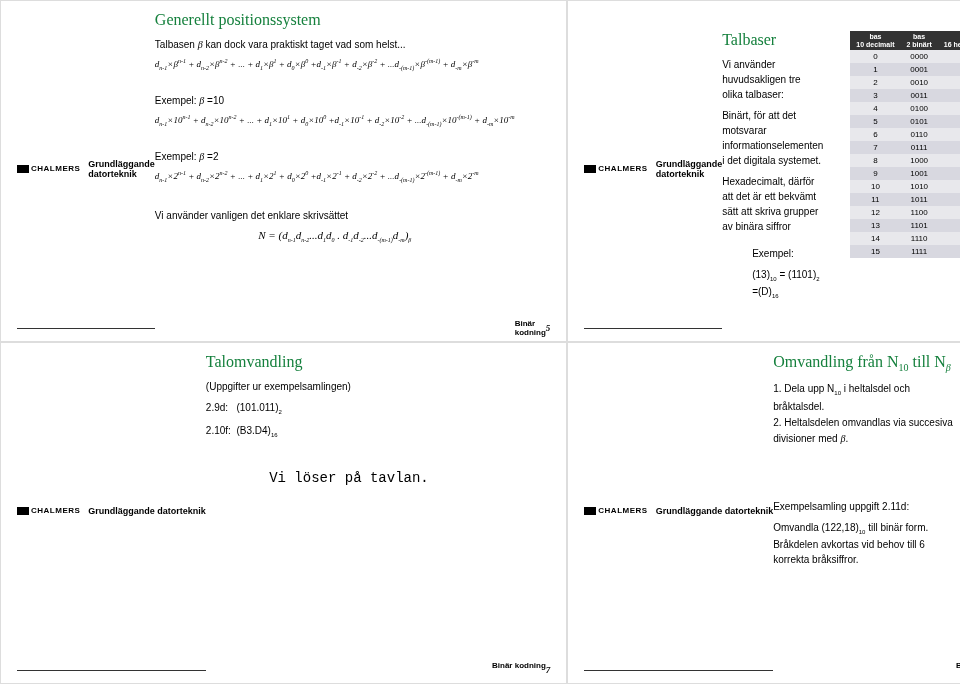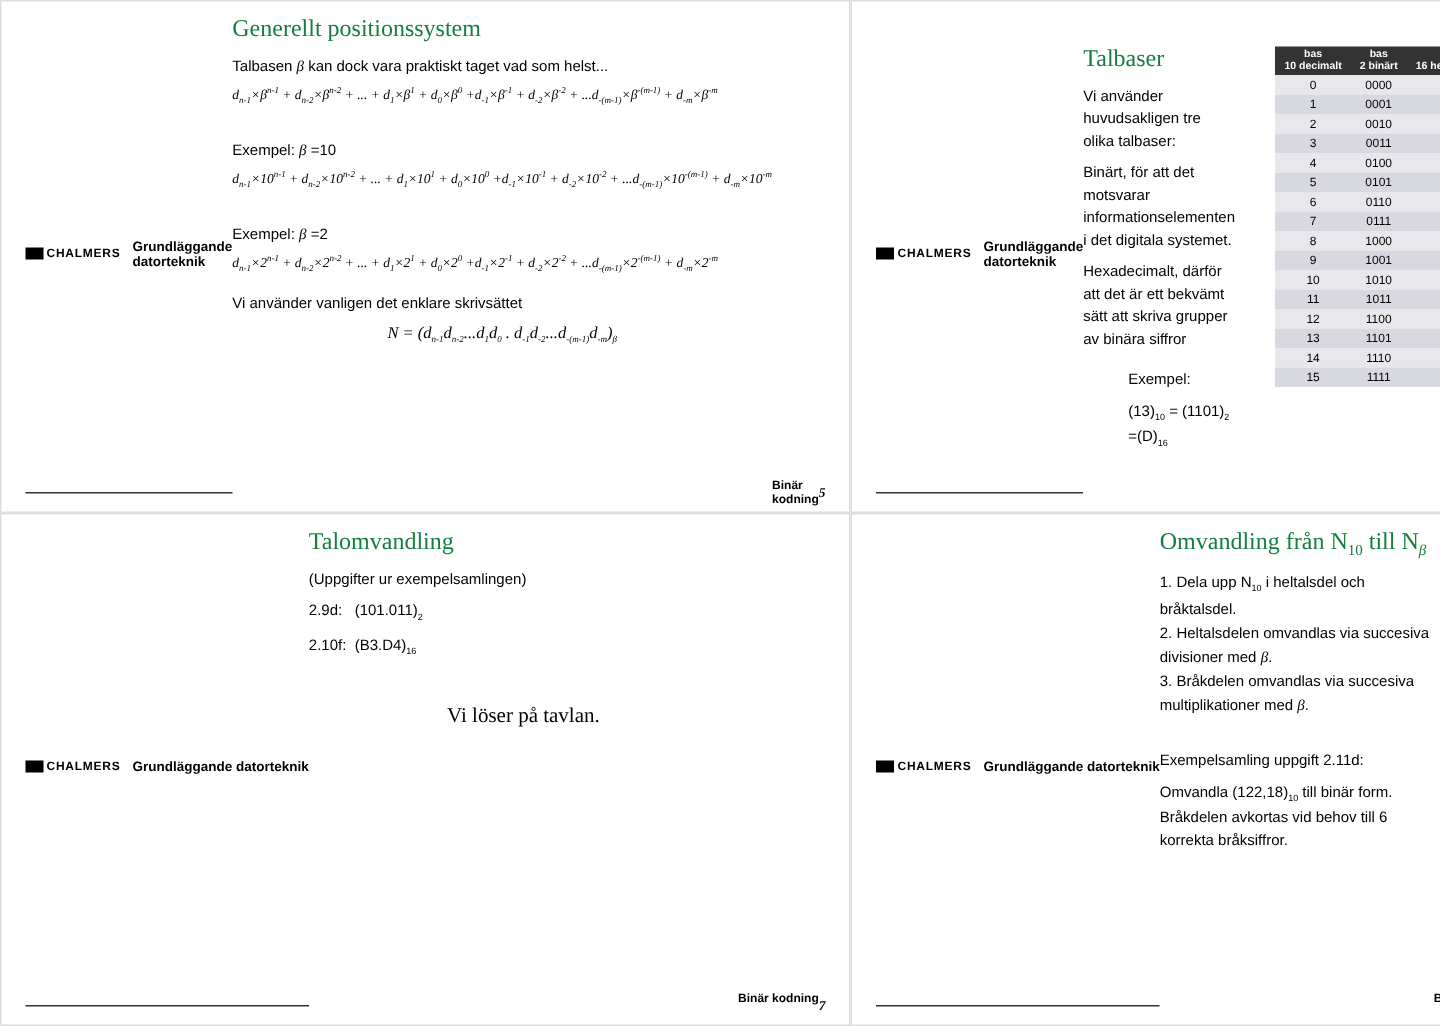--- a/index.html
+++ b/index.html
@@ -93,21 +93,21 @@
     color: #fff;
     font-weight: bold;
     font-size: 7px;
     line-height: 1.1;
   }
   table.bases tr:nth-child(even) td { background: #d8d8e0; }
   .exempel-label { margin-top: 22px; font-size: 10px; }
   .center-text {
     text-align: center;
     font-size: 14px;
-    font-family: Liberation Serif, serif;
+    font-family: Liberation Mono, monospace;
     margin-top: 30px;
   }
   .steps { font-size: 10px; line-height: 1.6; }
   .beta { font-family: Georgia, serif; font-style: italic; }
 </style>
 </head>
 <body>
 
 <div class="slide">
   <div class="header">
@@ -118,21 +118,21 @@
     <span class="header-title">Grundläggande datorteknik</span>
   </div>
   <div class="content">
     <div class="title">Generellt positionssystem</div>
     <div class="body-text">Talbasen <span class="beta">β</span> kan dock vara praktiskt taget vad som helst...</div>
     <div class="formula">d<span class="sub">n-1</span>×β<span class="sup">n-1</span> + d<span class="sub">n-2</span>×β<span class="sup">n-2</span> + ... + d<span class="sub">1</span>×β<span class="sup">1</span> + d<span class="sub">0</span>×β<span class="sup">0</span> +d<span class="sub">-1</span>×β<span class="sup">-1</span> + d<span class="sub">-2</span>×β<span class="sup">-2</span> + ...d<span class="sub">-(m-1)</span>×β<span class="sup">-(m-1)</span> + d<span class="sub">-m</span>×β<span class="sup">-m</span></div>
     <div class="body-text exempel-label">Exempel: <span class="beta">β</span> =10</div>
     <div class="formula">d<span class="sub">n-1</span>×10<span class="sup">n-1</span> + d<span class="sub">n-2</span>×10<span class="sup">n-2</span> + ... + d<span class="sub">1</span>×10<span class="sup">1</span> + d<span class="sub">0</span>×10<span class="sup">0</span> +d<span class="sub">-1</span>×10<span class="sup">-1</span> + d<span class="sub">-2</span>×10<span class="sup">-2</span> + ...d<span class="sub">-(m-1)</span>×10<span class="sup">-(m-1)</span> + d<span class="sub">-m</span>×10<span class="sup">-m</span></div>
     <div class="body-text exempel-label">Exempel: <span class="beta">β</span> =2</div>
     <div class="formula">d<span class="sub">n-1</span>×2<span class="sup">n-1</span> + d<span class="sub">n-2</span>×2<span class="sup">n-2</span> + ... + d<span class="sub">1</span>×2<span class="sup">1</span> + d<span class="sub">0</span>×2<span class="sup">0</span> +d<span class="sub">-1</span>×2<span class="sup">-1</span> + d<span class="sub">-2</span>×2<span class="sup">-2</span> + ...d<span class="sub">-(m-1)</span>×2<span class="sup">-(m-1)</span> + d<span class="sub">-m</span>×2<span class="sup">-m</span></div>
-    <div class="body-text" style="margin-top:13px">Vi använder vanligen det enklare skrivsättet</div>
+    <div class="body-text" style="margin-top:26px">Vi använder vanligen det enklare skrivsättet</div>
     <div class="formula" style="text-align:center;font-size:11px">N = (d<span class="sub">n-1</span>d<span class="sub">n-2</span>...d<span class="sub">1</span>d<span class="sub">0</span> . d<span class="sub">-1</span>d<span class="sub">-2</span>...d<span class="sub">-(m-1)</span>d<span class="sub">-m</span>)<span class="sub">β</span></div>
   </div>
   <div class="footer">
     <span>Binär kodning</span>
     <span class="formula">5</span>
   </div>
 </div>
 
 <div class="slide">
   <div class="header">
@@ -278,22 +278,21 @@
         <span class="logo-icon"></span>
         <span>CHALMERS</span>
       </span>
     <span class="header-title">Grundläggande datorteknik</span>
   </div>
   <div class="content">
     <div class="title">Omvandling från N<span class="sub" style="font-size:10px">10</span> till N<span class="sub beta" style="font-size:10px">β</span></div>
     <div class="steps">
       <div>1. Dela upp N<span class="sub">10</span> i heltalsdel och bråktalsdel.</div>
       <div>2. Heltalsdelen omvandlas via succesiva divisioner med <span class="beta">β</span>.</div>
-      <div>3. Bråkdelen omvandlas via succesiva multiplikationer med <span class="beta">β</span>.</div>
     </div>
-    <div class="body-text" style="margin-top:21px">Exempelsamling uppgift 2.11d:</div>
+    <div class="body-text" style="margin-top:52px">Exempelsamling uppgift 2.11d:</div>
     <div class="body-text">Omvandla (122,18)<span class="sub">10</span> till binär form. Bråkdelen avkortas vid behov till 6 korrekta bråksiffror.</div>
   </div>
   <div class="footer">
     <span>Binär kodning</span>
     <span class="formula">8</span>
   </div>
 </div>
 
 </body></html>

